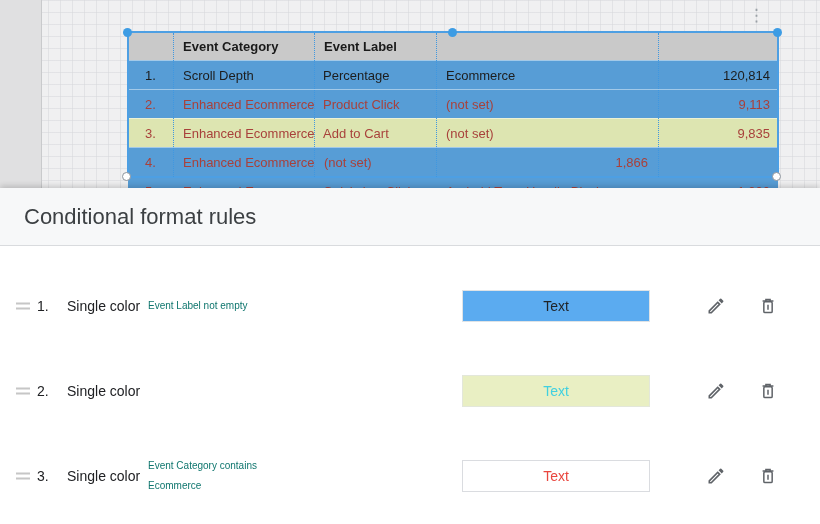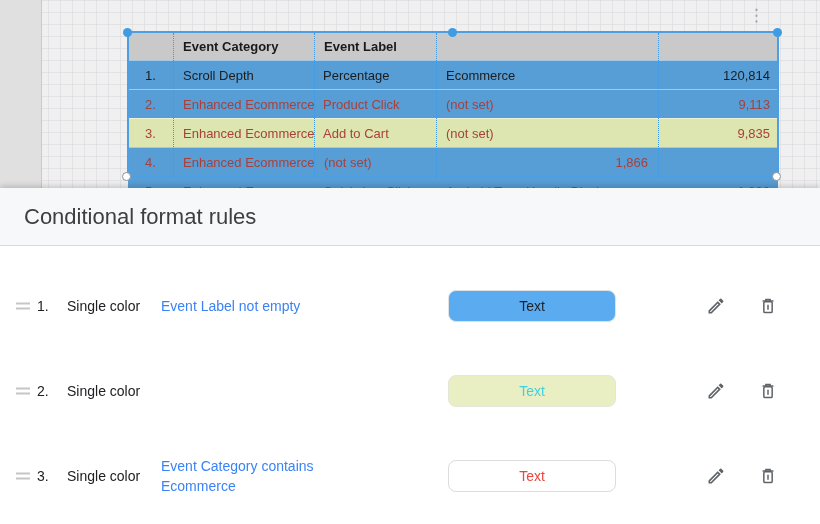--- a/index.html
+++ b/index.html
@@ -46,24 +46,24 @@
   .panel-header { height:58px; background:#f7f8f9; border-bottom:1px solid #d9dbde;
     display:flex; align-items:center; padding-left:24px; }
   .panel-title { font-size:22px; color:#3c4043; }
   .rules { padding-top:17px; }
   .rule-row { position:relative; height:85px; }
   .rule-row > * { position:absolute; top:50%; transform:translateY(-50%); }
   .drag { left:16px; width:14px; cursor:grab; }
   .drag i { display:block; height:0; border-top:2px solid #c6c6c6; margin:3px 0; }
   .rule-num  { left:37px; font-size:14px; color:#202124; }
   .rule-type { left:67px; font-size:14px; color:#202124; }
-  .rule-cond { left:161px; width:250px; font-size:14px; line-height:20px;
-               color:#3b82f6; white-space:pre-line; }
-  .swatch { left:448px; width:168px; height:32px; border:1px solid #dfe3e6;
-    border-radius:8px; display:flex; align-items:center; justify-content:center;
+  .rule-cond { left:148px; width:250px; font-size:10px; line-height:20px;
+               color:#0f766e; white-space:pre-line; }
+  .swatch { left:462px; width:188px; height:32px; border:1px solid #dfe3e6;
+    border-radius:0; display:flex; align-items:center; justify-content:center;
     font-size:14px; cursor:pointer; }
   .icon-btn { width:36px; height:36px; display:flex; align-items:center;
     justify-content:center; border-radius:50%; cursor:pointer; }
   .icon-btn.edit  { left:698px; }
   .icon-btn.trash { left:750px; }
   .icon-btn svg { display:block; }
 </style>
 </head>
 <body>
 

